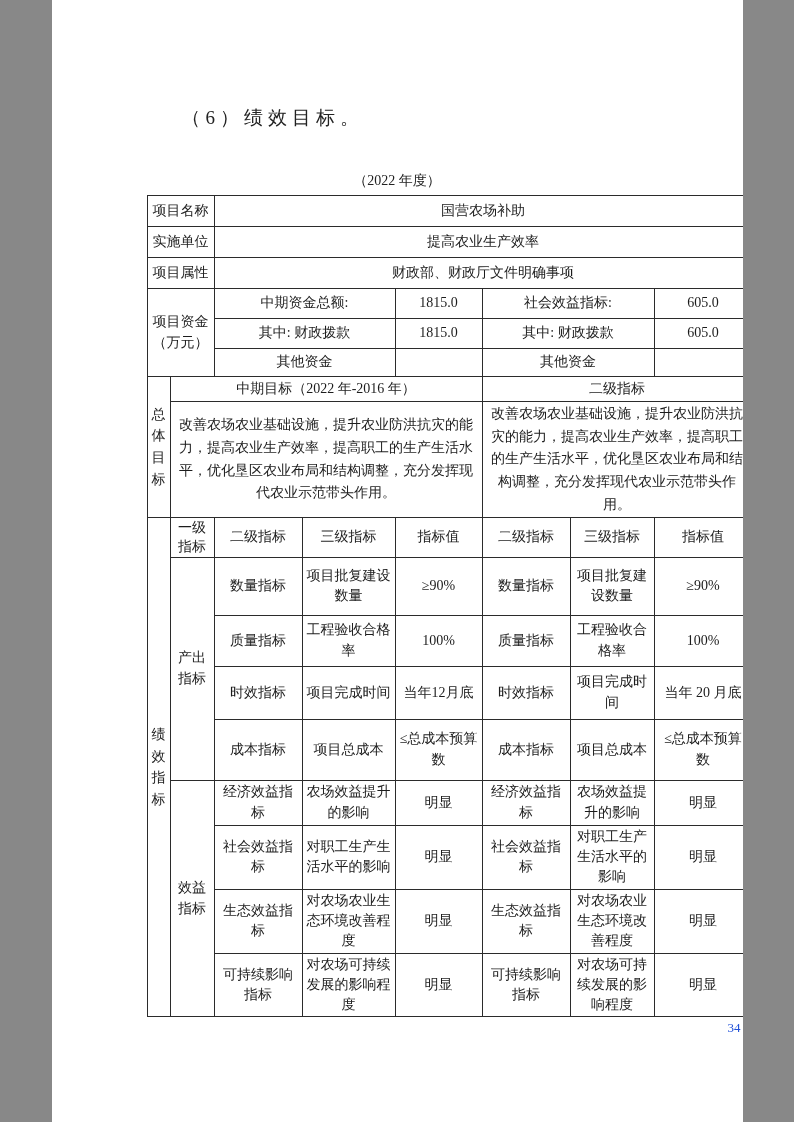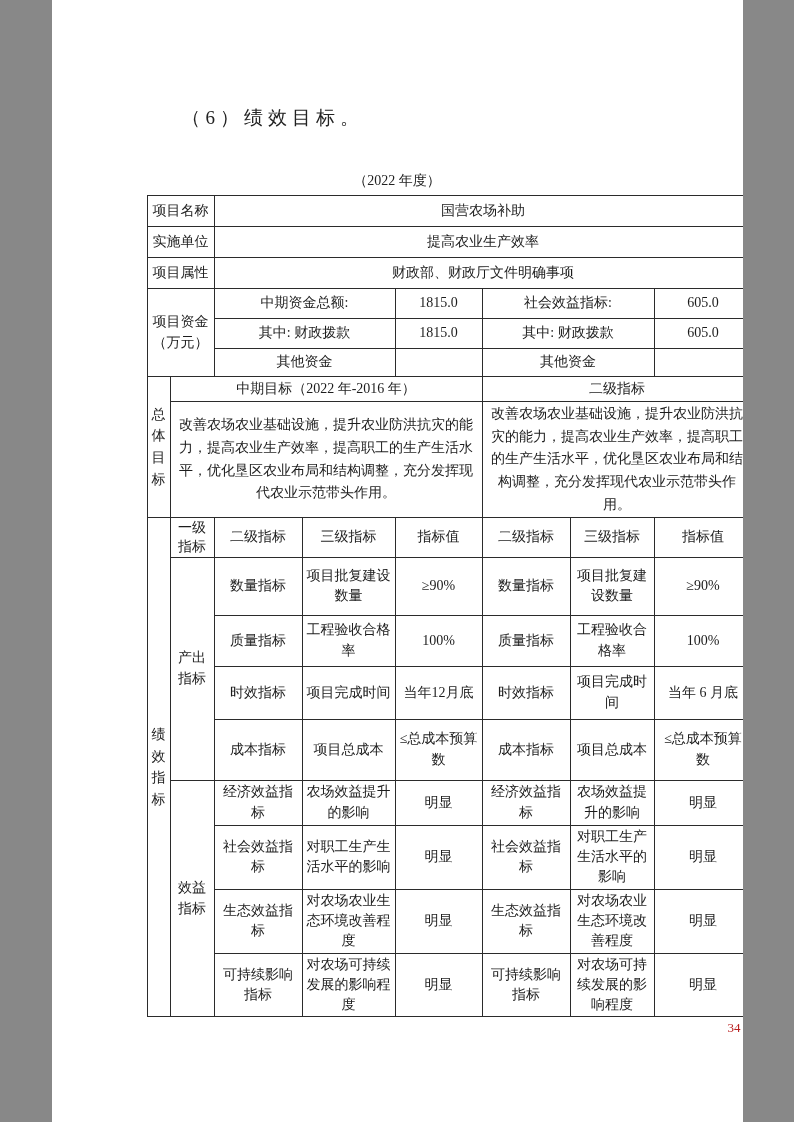--- a/index.html
+++ b/index.html
@@ -69,21 +69,21 @@
     text-align-last: center;
     line-height: 1.62;
     padding: 2px 4px;
   }
   td.hdr   { line-height: 1.3; }
   .page-number {
     position: absolute;
     left: 676px;
     top: 1020px;
     font-size: 13px;
-    color: #b91c1c;
+    color: #1d4ed8;
   }
 </style>
 </head>
 <body>
 
 <div class="page">
 
   <div class="heading">（6）绩效目标。</div>
   <div class="tbl-subtitle">（2022 年度）</div>
 
@@ -172,21 +172,21 @@
       <td>质量指标</td>
       <td class="left">工程验收合格率</td>
       <td>100%</td>
     </tr>
     <tr style="height:53px">
       <td>时效指标</td>
       <td class="left">项目完成时间</td>
       <td>当年12月底</td>
       <td>时效指标</td>
       <td class="left">项目完成时间</td>
-      <td>当年 6 月底</td>
+      <td>当年 20 月底</td>
     </tr>
     <tr style="height:61px">
       <td>成本指标</td>
       <td class="left">项目总成本</td>
       <td>≤总成本预算数</td>
       <td>成本指标</td>
       <td class="left">项目总成本</td>
       <td>≤总成本预算数</td>
     </tr>
 

